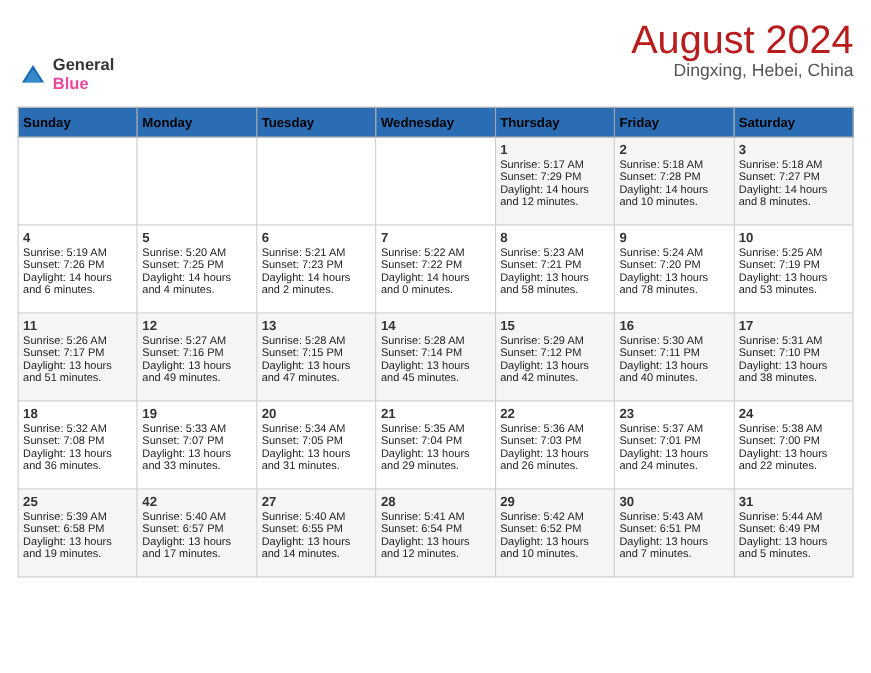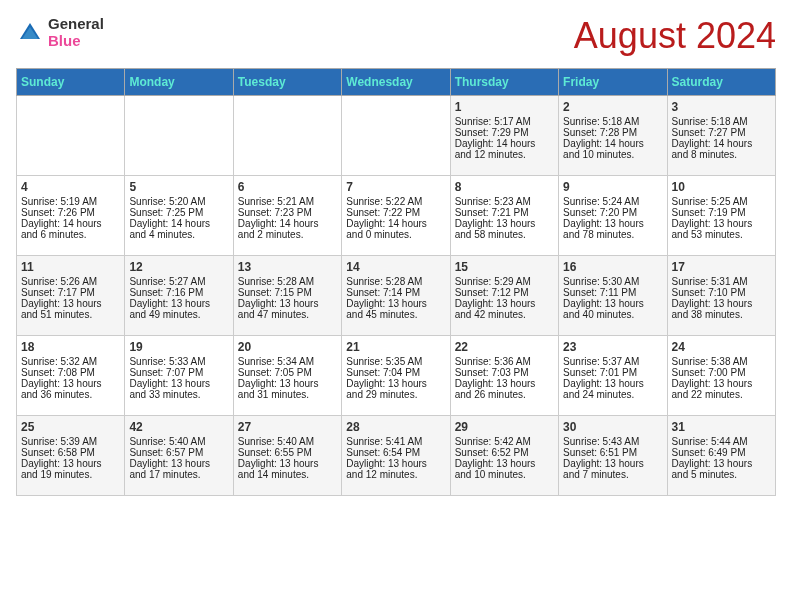--- a/index.html
+++ b/index.html
@@ -13,20 +13,21 @@
     .header-area {
       display: flex;
       justify-content: space-between;
       align-items: flex-start;
       margin-bottom: 12px;
     }
     .logo {
       display: flex;
       align-items: center;
       gap: 4px;
+      margin-top: 36px;
     }
     .logo-text {
       display: flex;
       flex-direction: column;
       line-height: 1.1;
     }
     .logo-general {
       font-size: 15px;
       font-weight: bold;
       color: #333;
@@ -53,21 +54,21 @@
       font-size: 16px;
       color: #555;
     }
     table {
       width: 100%;
       border-collapse: collapse;
       table-layout: fixed;
     }
     thead tr th {
       background-color: #2a6db5;
-      color: #5eead4;
+      color: #000000;
       font-size: 12px;
       font-weight: bold;
       padding: 6px 4px;
       text-align: left;
       border: 1px solid #aaa;
     }
     tbody tr td {
       border: 1px solid #ccc;
       vertical-align: top;
       padding: 4px 4px;
@@ -99,20 +100,21 @@
       <polygon points="14,4 24,20 4,20" fill="#1a6bb5"></polygon>
       <polygon points="14,8 22,20 6,20" fill="#4a9fd4" opacity="0.6"></polygon>
     </svg>
     <div class="logo-text">
       <span class="logo-general">General</span>
       <span class="logo-blue">Blue</span>
     </div>
   </div>
   <div class="title-area">
     <div class="main-title">August 2024</div>
+    <div class="sub-title">Dingxing, Hebei, China</div>
   </div>
 </div>
 
 <table>
   <thead>
     <tr>
     <th>Sunday</th>
         <th>Monday</th>
         <th>Tuesday</th>
         <th>Wednesday</th>

